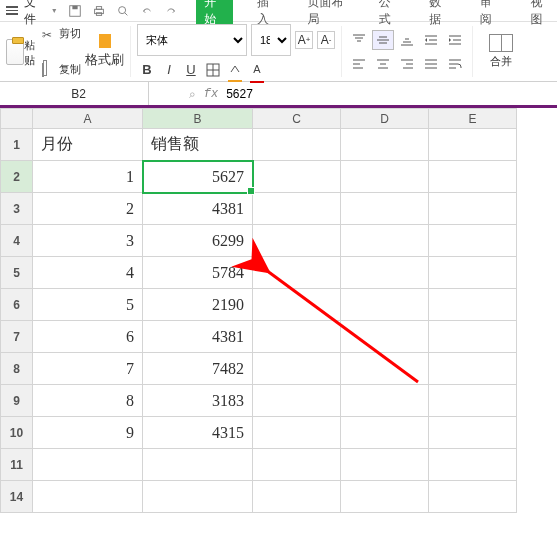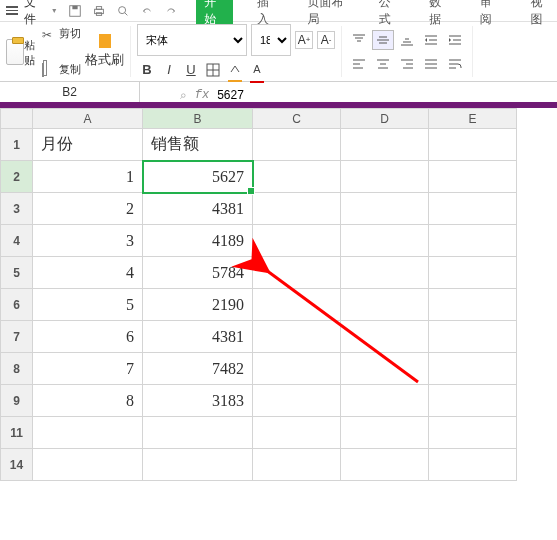--- a/index.html
+++ b/index.html
@@ -46,21 +46,21 @@
   .align-row { display:flex; gap:2px; }
   .abtn { width:22px; height:20px; display:flex; align-items:center; justify-content:center; cursor:pointer; border:1px solid transparent; }
   .abtn.selected { border-color:#bbb; background:#eef; }
   .abtn svg { width:14px; height:12px; }
   
   .merge-btn { display:flex; flex-direction:column; align-items:center; justify-content:center; width:44px; cursor:pointer; font-size:11px; }
   .merge-icon { width:24px; height:18px; border:1px solid #888; margin-bottom:2px; position:relative; }
   .merge-icon::after { content:""; position:absolute; left:11px; top:-1px; bottom:-1px; width:1px; background:#888; }
   
   
-  .formula-bar { height: 26px; border-bottom: 6px solid #701a75; display:flex; align-items:flex-end; background:#fff; }
+  .formula-bar { height: 26px; border-bottom: 3px solid #701a75; display:flex; align-items:center; background:#fff;padding-left:9px; }
   .name-box { width:140px; height:100%; border-right:1px solid #d0d0d0; display:flex; align-items:center; padding:0 8px; font-size:12px; justify-content:center; }
   .fx-area { display:flex; align-items:center; gap:8px; padding-left:40px; }
   .fx-label { font-style:italic; color:#888; font-size:12px;font-family:Liberation Mono, monospace; }
   .fx-input { border:none; outline:none; font-size:12px; width:300px; }
   
   
   .sheet { position:relative; }
   .sheet table { border-collapse:collapse; table-layout:fixed; }
   .sheet th, .sheet td { border:1px solid #d4d4d4; }
   .corner { width:32px; height:20px; background:#f0f0f0; }
@@ -269,20 +269,24 @@
             <svg viewBox="0 0 14 12">
               <line x1="1" y1="2" x2="13" y2="2" stroke="#555"></line>
               <path d="M1 6 L10 6 Q13 6 13 9 L13 10" fill="none" stroke="#555"></path>
               <line x1="1" y1="10" x2="8" y2="10" stroke="#555"></line>
             </svg>
           </div>
       </div>
     </div>
   </div>
 
+  <div class="merge-btn">
+    <div class="merge-icon"></div>
+    <span>合并</span>
+  </div>
 </div>
 
 <div class="formula-bar">
   <div class="name-box">B2</div>
   <div class="fx-area">
     <span style="color:#aaa;">⌕</span>
     <span class="fx-label">fx</span>
     <input class="fx-input" value="5627" style="">
   </div>
 </div>
@@ -318,21 +322,21 @@
           <th class="row-header">3</th>
       <td class="cell right">2</td>
       <td class="cell right">4381</td>
       <td class="cell"></td>
           <td class="cell"></td>
           <td class="cell"></td>
         </tr>
     <tr>
           <th class="row-header">4</th>
       <td class="cell right">3</td>
-      <td class="cell right">4189</td>
+      <td class="cell right">6299</td>
       <td class="cell"></td>
           <td class="cell"></td>
           <td class="cell"></td>
         </tr>
     <tr>
           <th class="row-header">5</th>
       <td class="cell right">4</td>
       <td class="cell right">5784</td>
       <td class="cell"></td>
           <td class="cell"></td>
@@ -359,20 +363,28 @@
       <td class="cell right">7</td>
       <td class="cell right">7482</td>
       <td class="cell"></td>
           <td class="cell"></td>
           <td class="cell"></td>
         </tr>
     <tr>
           <th class="row-header">9</th>
       <td class="cell right">8</td>
       <td class="cell right">3183</td>
+      <td class="cell"></td>
+          <td class="cell"></td>
+          <td class="cell"></td>
+        </tr>
+    <tr>
+          <th class="row-header">10</th>
+      <td class="cell right">9</td>
+      <td class="cell right">4315</td>
       <td class="cell"></td>
           <td class="cell"></td>
           <td class="cell"></td>
         </tr>
     <tr>
           <th class="row-header">11</th>
       <td class="cell"></td>
           <td class="cell"></td>
           <td class="cell"></td>
           <td class="cell"></td>

